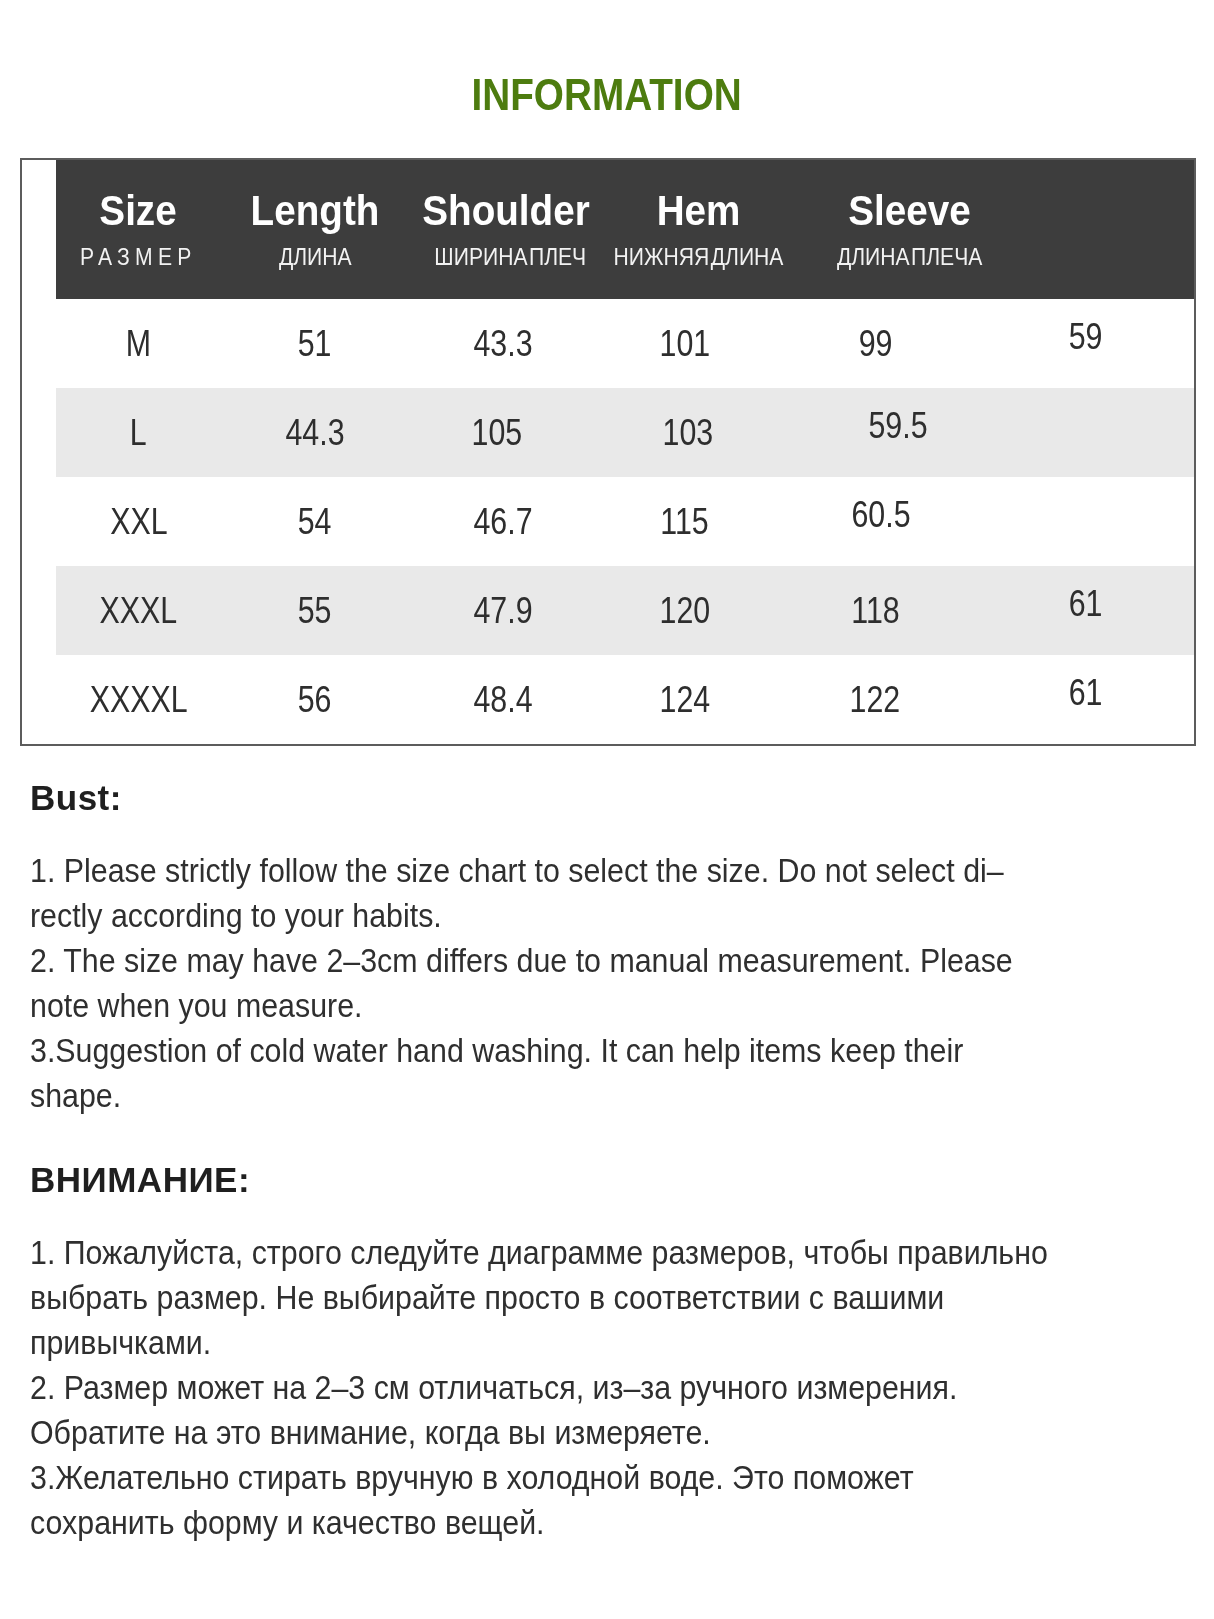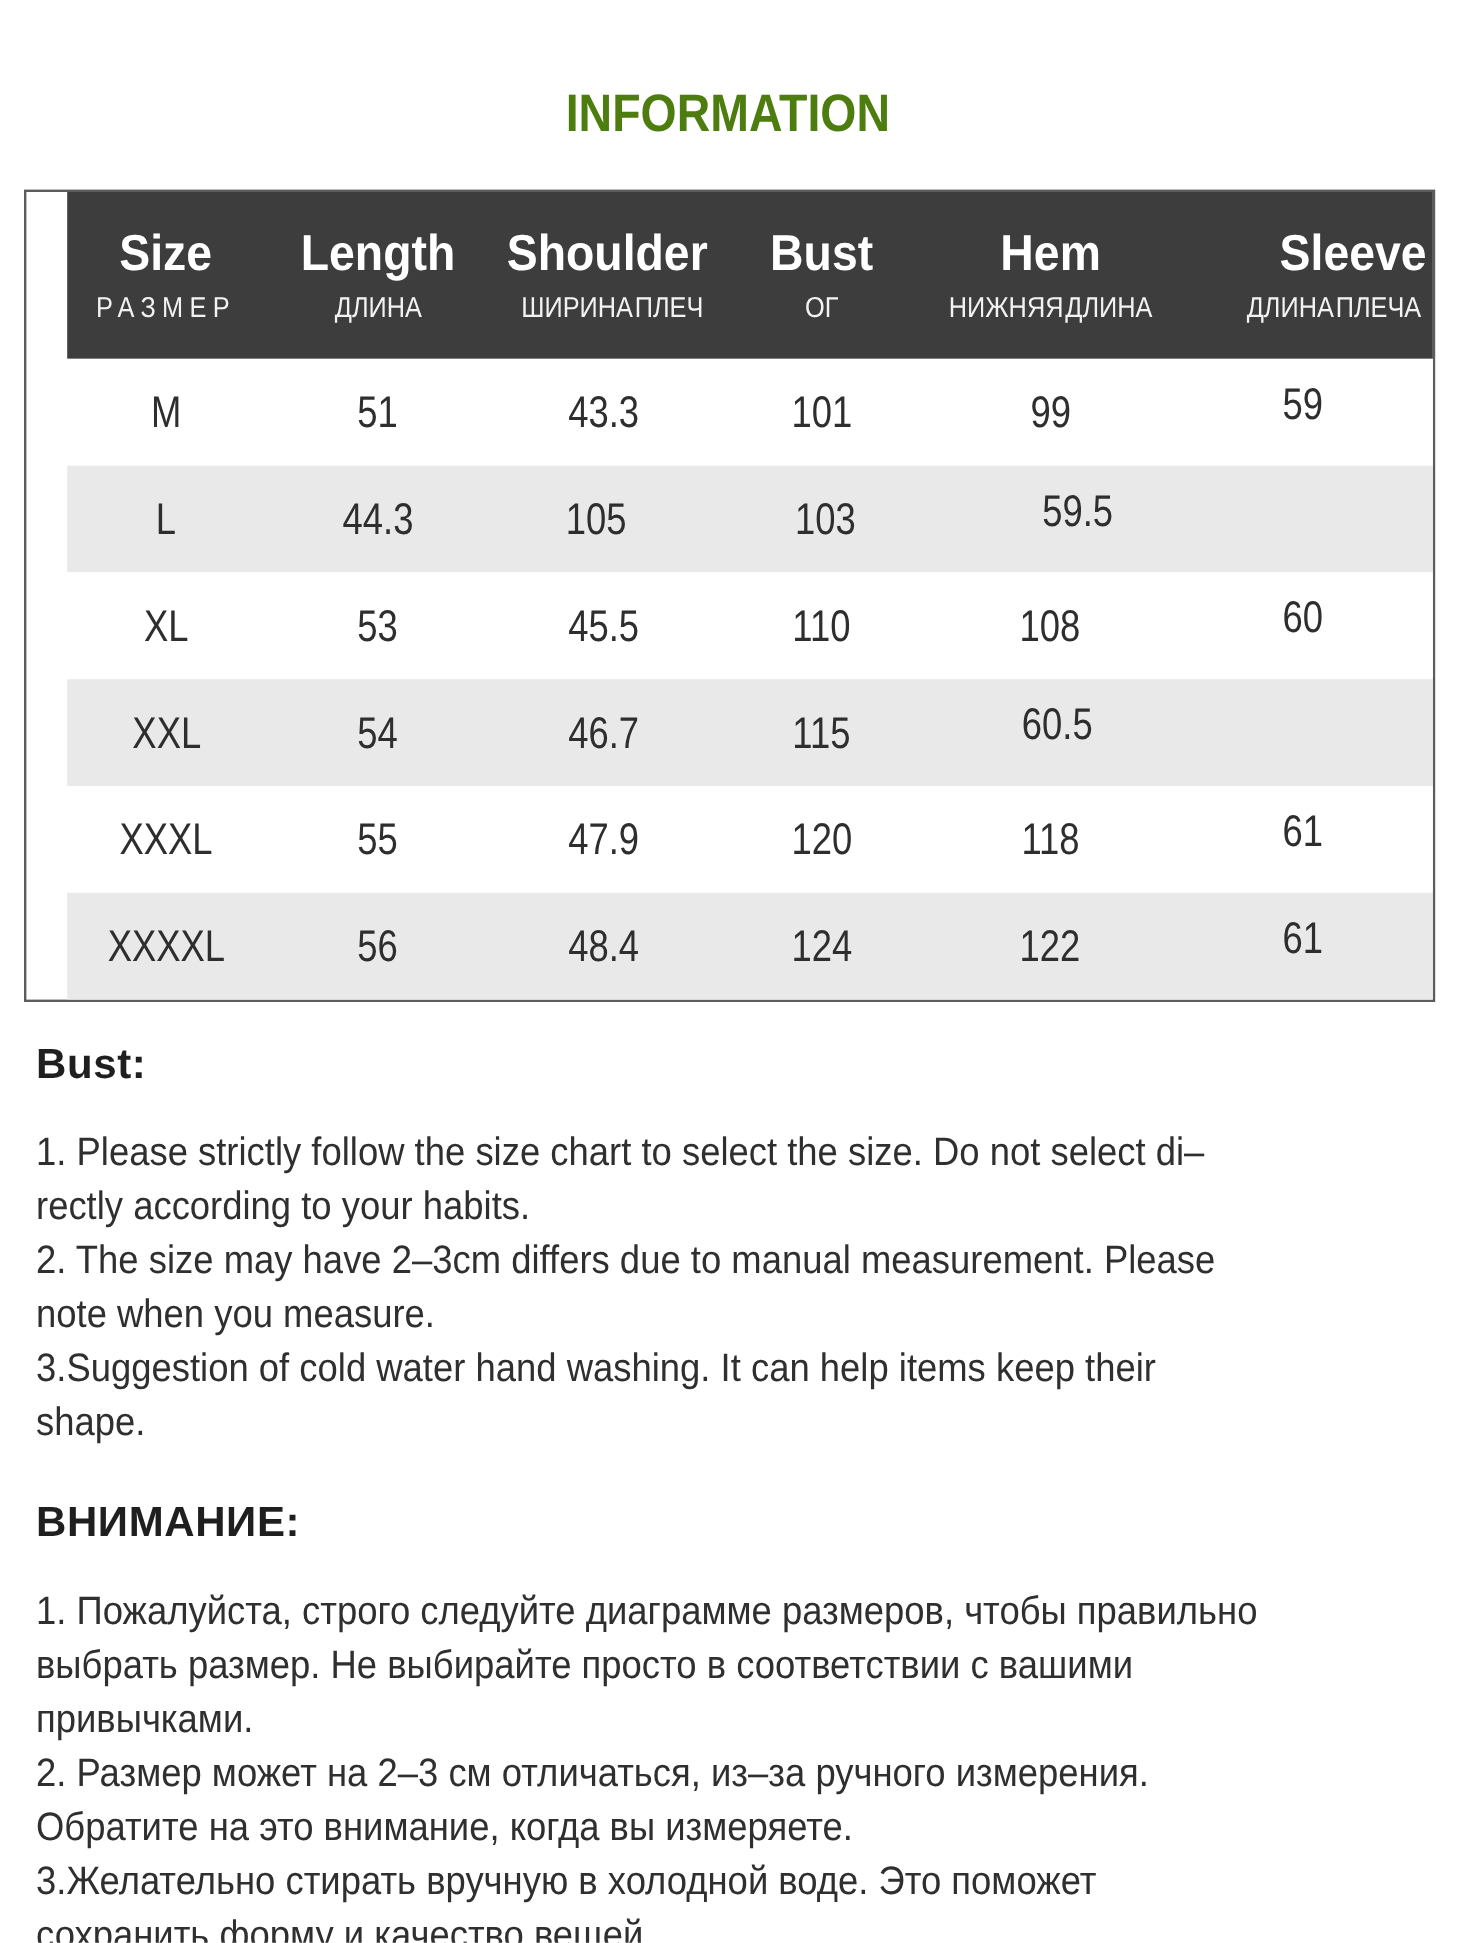--- a/index.html
+++ b/index.html
@@ -81,21 +81,21 @@
     transform: scaleX(0.82);
     transform-origin: center;
   }
   .c5 .cnd { transform: scaleX(0.82) translateY(-7px); }
 
   .c0 { width: 14.5%; }
   .c1 { width: 16.5%; }
   .c2 { width: 16.5%; align-items: flex-end; }
   .c3 { width: 15.5%; }
   .c4 { width: 18%; }
-  .c5 { width: 19%; align-items: flex-end; }
+  .c5 { width: 19%; }
 
   
   .note-block { margin: 0 28px 0 30px; }
   .note-en { margin-top: 32px; }
   .note-ru { margin-top: 42px; }
   .note-heading {
     font-size: 35px;
     font-weight: 700;
     color: #1f1f1f;
     margin: 0 0 30px 0;
@@ -124,24 +124,20 @@
       <span class="sub">РАЗМЕР</span>
     </div>
     <div class="hcell c1">
       <span class="main">Length</span>
       <span class="sub">ДЛИНА</span>
     </div>
     <div class="hcell c2">
       <span class="main">Shoulder</span>
       <span class="sub">ШИРИНА ПЛЕЧ</span>
     </div>
-    <div class="hcell c3">
-      <span class="main">Bust</span>
-      <span class="sub">ОГ</span>
-    </div>
     <div class="hcell c4">
       <span class="main">Hem</span>
       <span class="sub">НИЖНЯЯ ДЛИНА</span>
     </div>
     <div class="hcell c5">
       <span class="main">Sleeve</span>
       <span class="sub">ДЛИНА ПЛЕЧА</span>
     </div>
   </div>
 
@@ -153,28 +149,20 @@
       <div class="tcell c3"><span class="cnd">101</span></div>
       <div class="tcell c4"><span class="cnd">99</span></div>
       <div class="tcell c5"><span class="cnd">59</span></div>
     </div>
     <div class="trow">
       <div class="tcell c0"><span class="cnd">L</span></div>
       <div class="tcell c2"><span class="cnd">44.3</span></div>
       <div class="tcell c3"><span class="cnd">105</span></div>
       <div class="tcell c4"><span class="cnd">103</span></div>
       <div class="tcell c5"><span class="cnd">59.5</span></div>
-    </div>
-    <div class="trow">
-      <div class="tcell c0"><span class="cnd">XL</span></div>
-      <div class="tcell c1"><span class="cnd">53</span></div>
-      <div class="tcell c2"><span class="cnd">45.5</span></div>
-      <div class="tcell c3"><span class="cnd">110</span></div>
-      <div class="tcell c4"><span class="cnd">108</span></div>
-      <div class="tcell c5"><span class="cnd">60</span></div>
     </div>
     <div class="trow">
       <div class="tcell c0"><span class="cnd">XXL</span></div>
       <div class="tcell c1"><span class="cnd">54</span></div>
       <div class="tcell c2"><span class="cnd">46.7</span></div>
       <div class="tcell c3"><span class="cnd">115</span></div>
       <div class="tcell c5"><span class="cnd">60.5</span></div>
     </div>
     <div class="trow">
       <div class="tcell c0"><span class="cnd">XXXL</span></div>

